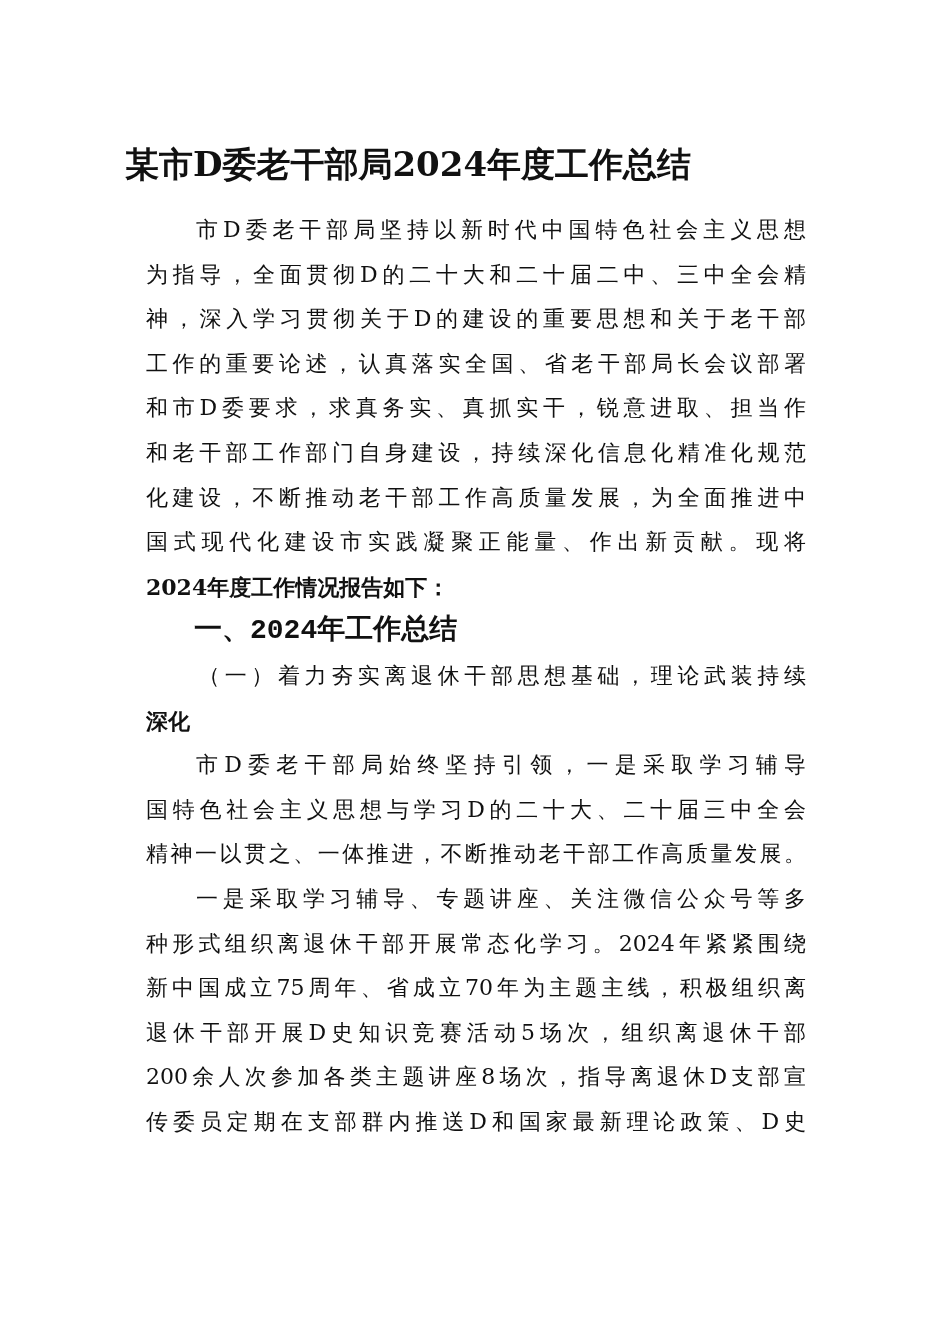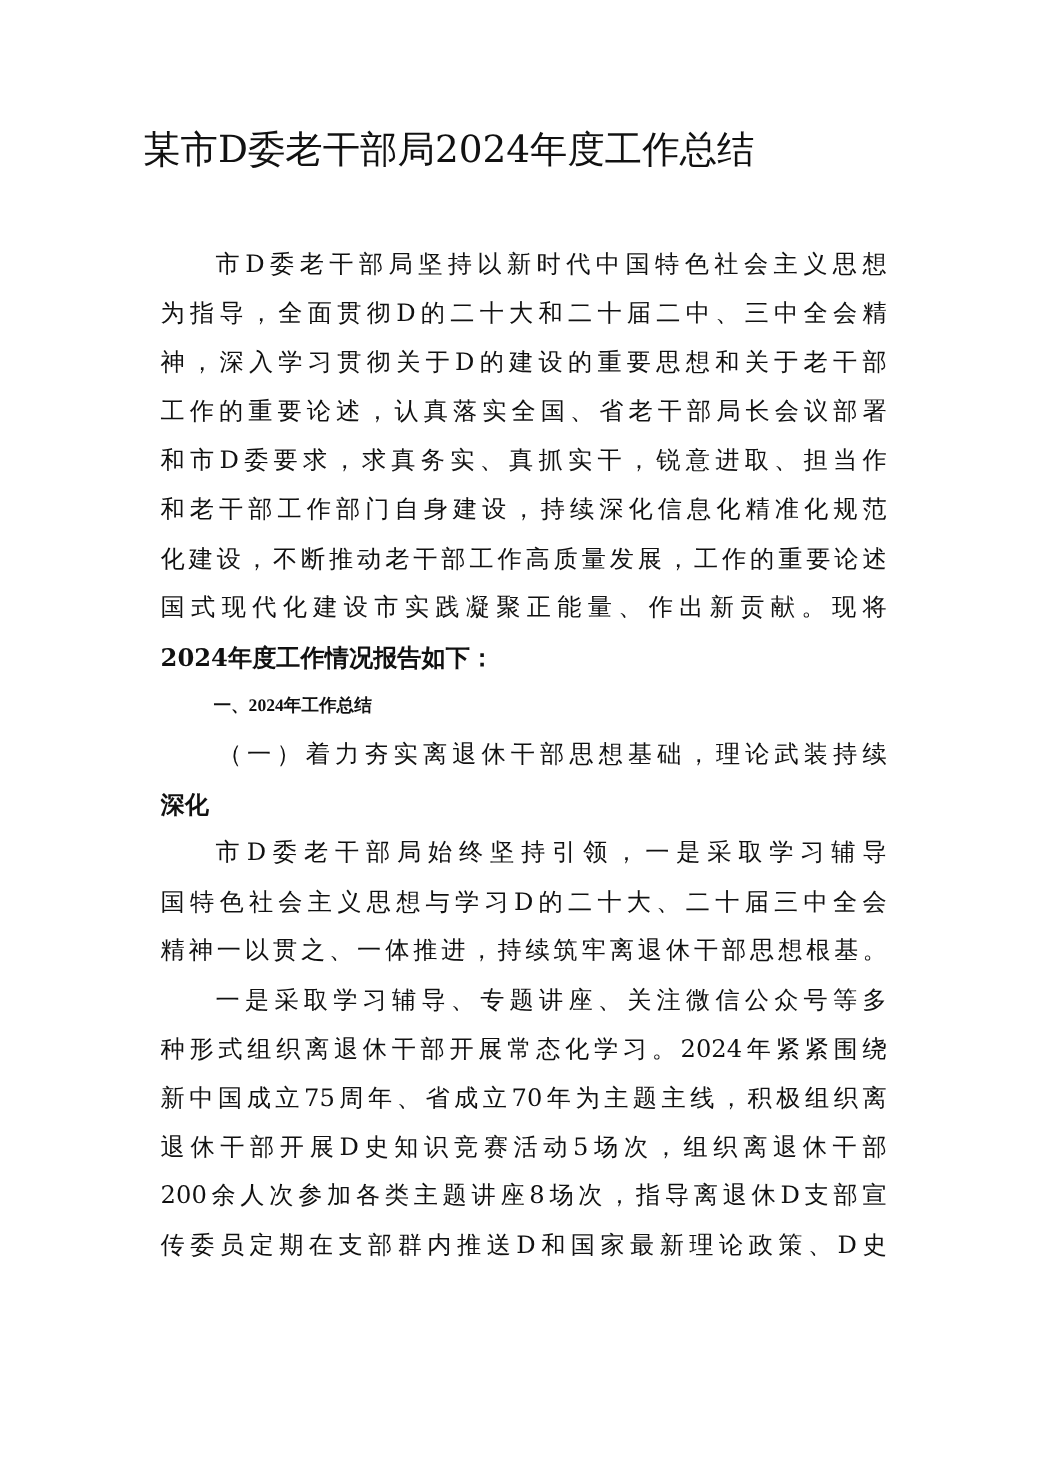--- a/index.html
+++ b/index.html
@@ -1,58 +1,58 @@
 <!DOCTYPE html>
 <html><head>
 <meta charset="utf-8">
 <style>
   html, body { margin: 0; padding: 0; background: #ffffff; }
   body { width: 950px; height: 1344px; position: relative; overflow: hidden;
          font-family: "DejaVu Serif", "Liberation Serif", serif; color: #111; }
-  .title { position: absolute; top: 112px; left: 0; width: 816px; text-align: center;
-           font-size: 34px; font-weight: normal; line-height: 48px;
+  .title { position: absolute; top: 140px; left: 0; width: 816px; text-align: center;
+           font-size: 34px; font-weight: bold; line-height: 48px;
            font-family: "DejaVu Serif", "Liberation Serif", serif; }
-  .body { position: absolute; top: 219px; left: 146px; width: 660px; }
+  .body { position: absolute; top: 208px; left: 146px; width: 660px; }
   .line { height: 44.6px; line-height: 44.6px; font-size: 22px; white-space: nowrap;
           text-align: justify; text-align-last: justify; overflow: hidden; }
   .line.last { text-align-last: left; font-weight: bold; }
   .line.indent { padding-left: 50px; }
   .line.h1 { font-weight: bold; padding-left: 48px; text-align-last: left;
-             font-family: Liberation Serif, serif; font-size: 16px; }
+             font-family: Liberation Mono, monospace; font-size: 28px; }
   .line.h2 { padding-left: 52px; }
 </style>
 </head>
 <body>
 
 <div class="title">某市D委老干部局2024年度工作总结</div>
 
 <div class="body">
   <div>
     <div class="line indent">市D委老干部局坚持以新时代中国特色社会主义思想</div>
     <div class="line">为指导，全面贯彻D的二十大和二十届二中、三中全会精</div>
     <div class="line">神，深入学习贯彻关于D的建设的重要思想和关于老干部</div>
     <div class="line">工作的重要论述，认真落实全国、省老干部局长会议部署</div>
     <div class="line">和市D委要求，求真务实、真抓实干，锐意进取、担当作</div>
     <div class="line">和老干部工作部门自身建设，持续深化信息化精准化规范</div>
-    <div class="line">化建设，不断推动老干部工作高质量发展，工作的重要论述</div>
+    <div class="line">化建设，不断推动老干部工作高质量发展，为全面推进中</div>
     <div class="line">国式现代化建设市实践凝聚正能量、作出新贡献。现将</div>
     <div class="line last">2024年度工作情况报告如下：</div>
   </div>
 
   <div class="line h1">一、2024年工作总结</div>
 
   <div>
     <div class="line h2">（一）着力夯实离退休干部思想基础，理论武装持续</div>
     <div class="line last">深化</div>
   </div>
 
   <div>
     <div class="line indent">市D委老干部局始终坚持引领，一是采取学习辅导</div>
     <div class="line">国特色社会主义思想与学习D的二十大、二十届三中全会</div>
-    <div class="line">精神一以贯之、一体推进，持续筑牢离退休干部思想根基。</div>
+    <div class="line">精神一以贯之、一体推进，不断推动老干部工作高质量发展。</div>
   </div>
 
   <div>
     <div class="line indent">一是采取学习辅导、专题讲座、关注微信公众号等多</div>
     <div class="line">种形式组织离退休干部开展常态化学习。2024年紧紧围绕</div>
     <div class="line">新中国成立75周年、省成立70年为主题主线，积极组织离</div>
     <div class="line">退休干部开展D史知识竞赛活动5场次，组织离退休干部</div>
     <div class="line">200余人次参加各类主题讲座8场次，指导离退休D支部宣</div>
     <div class="line">传委员定期在支部群内推送D和国家最新理论政策、D史</div>
   </div>

